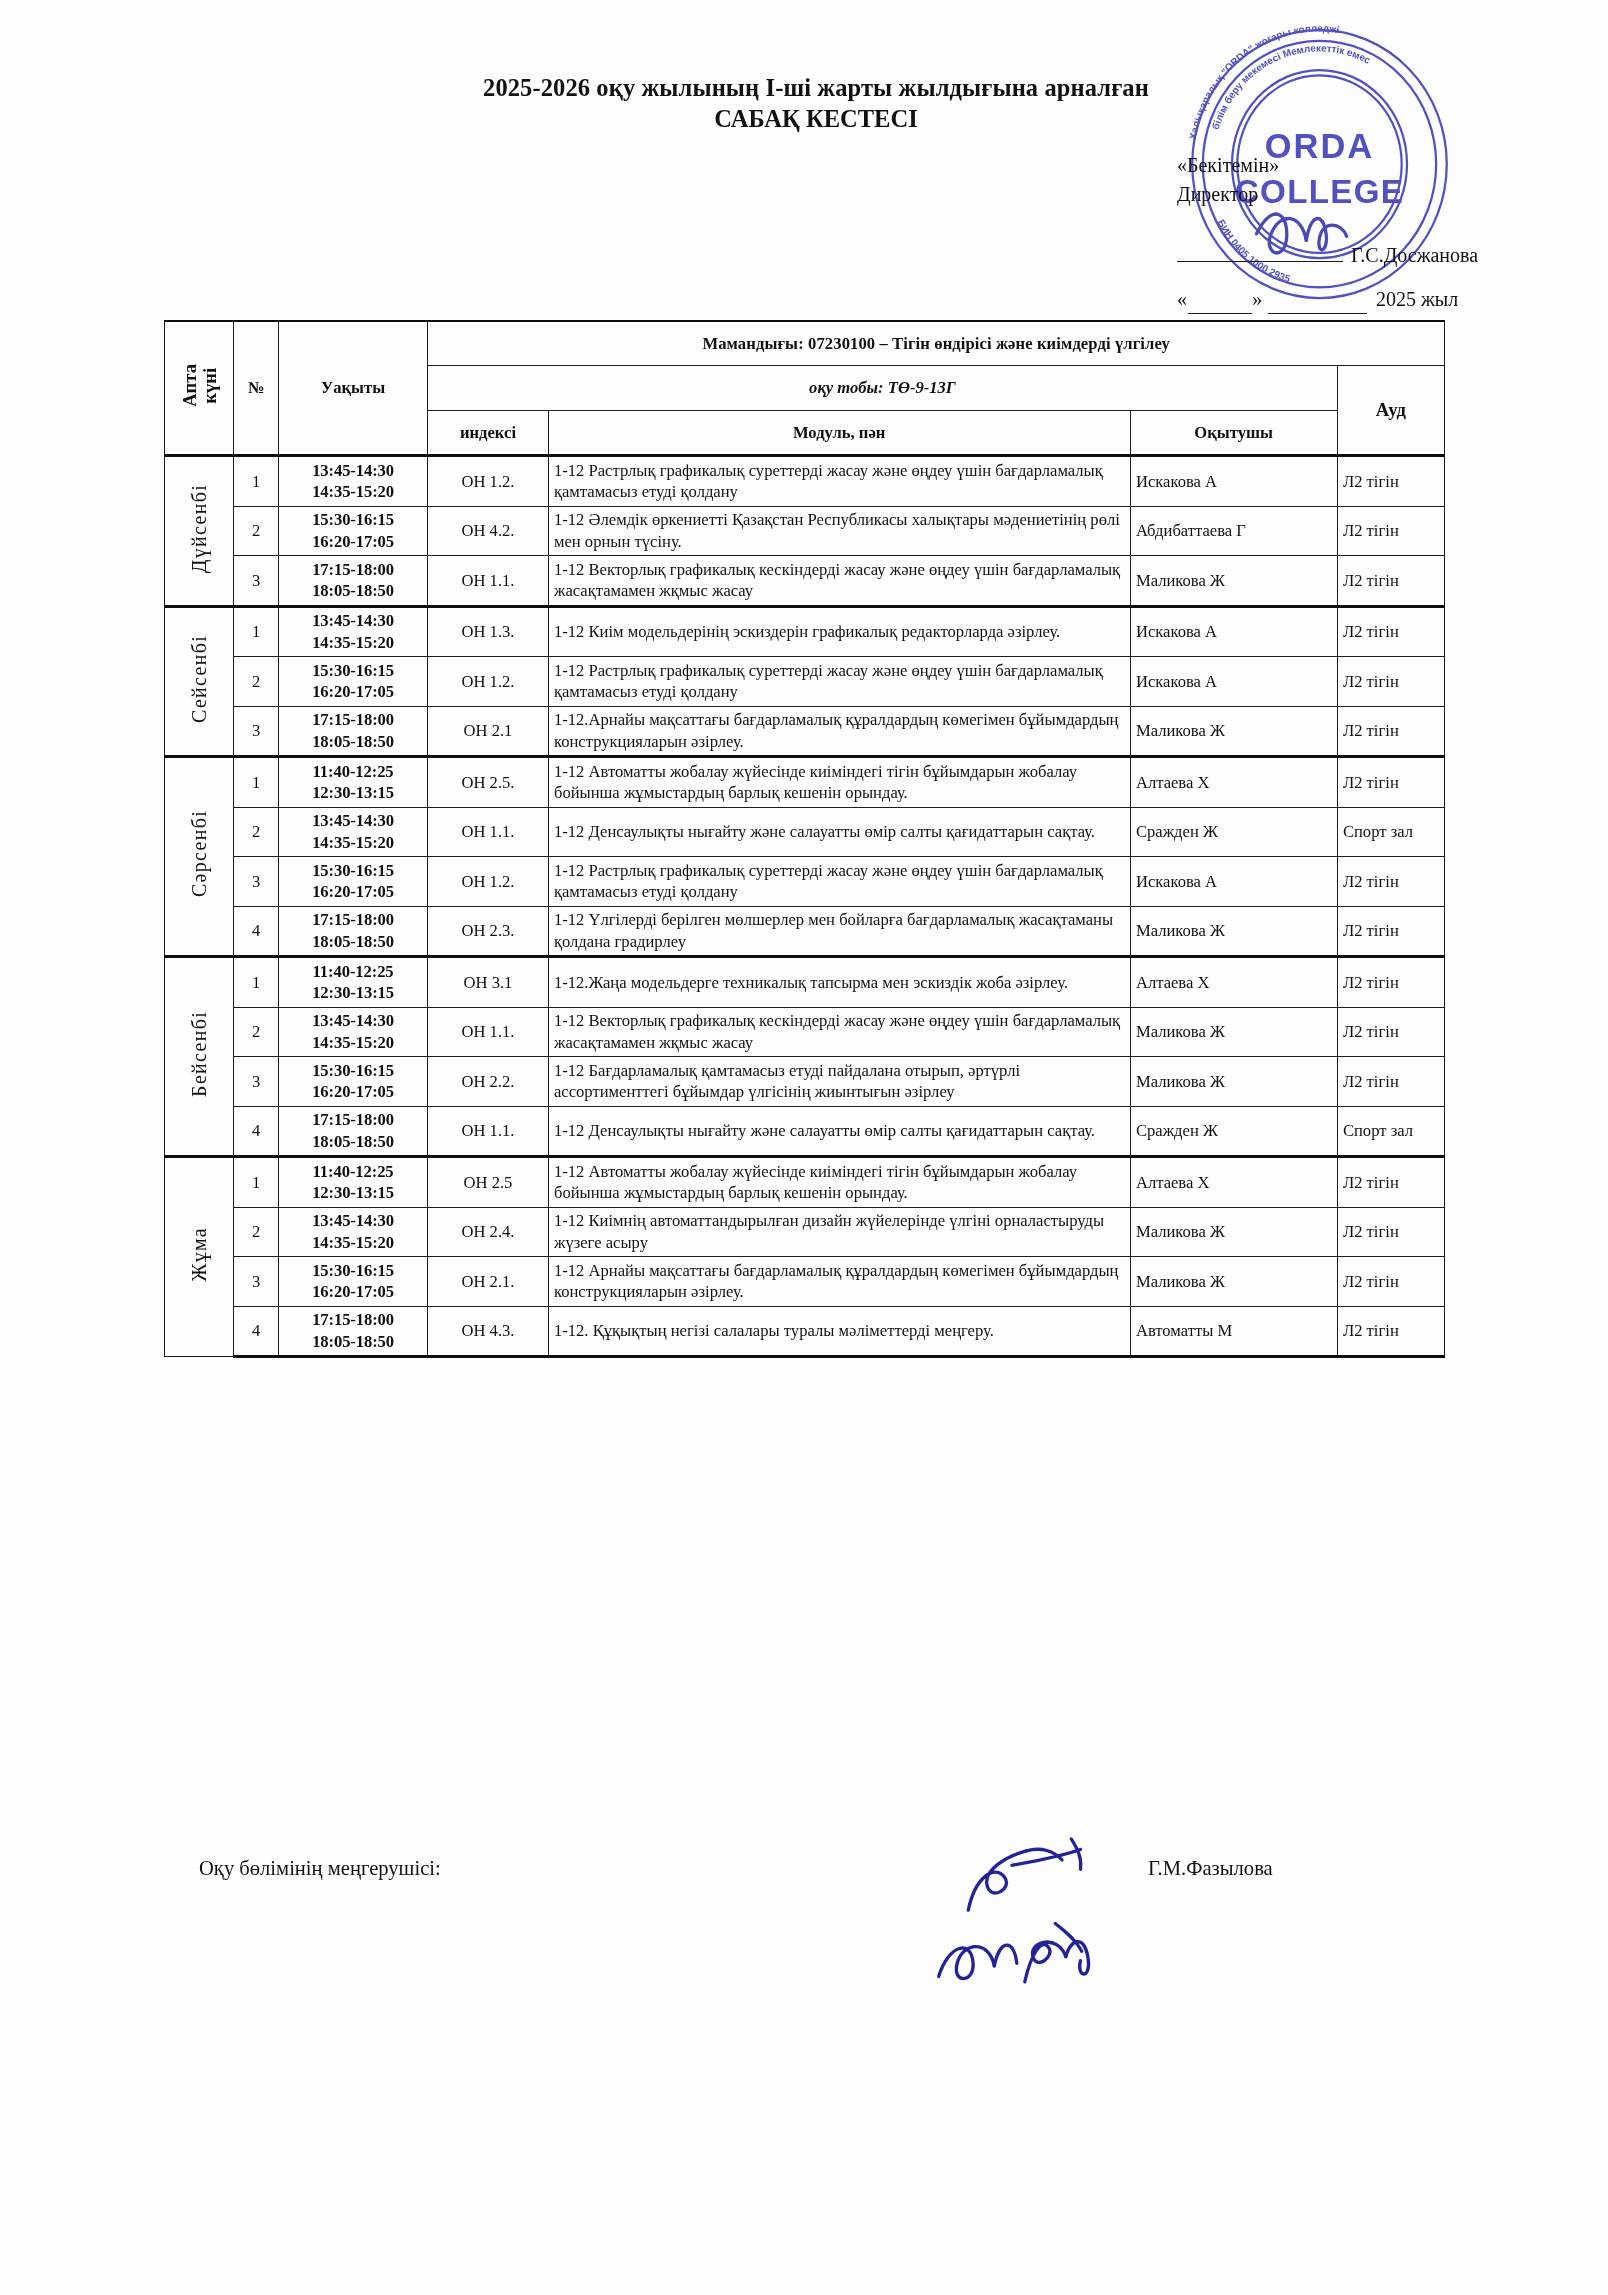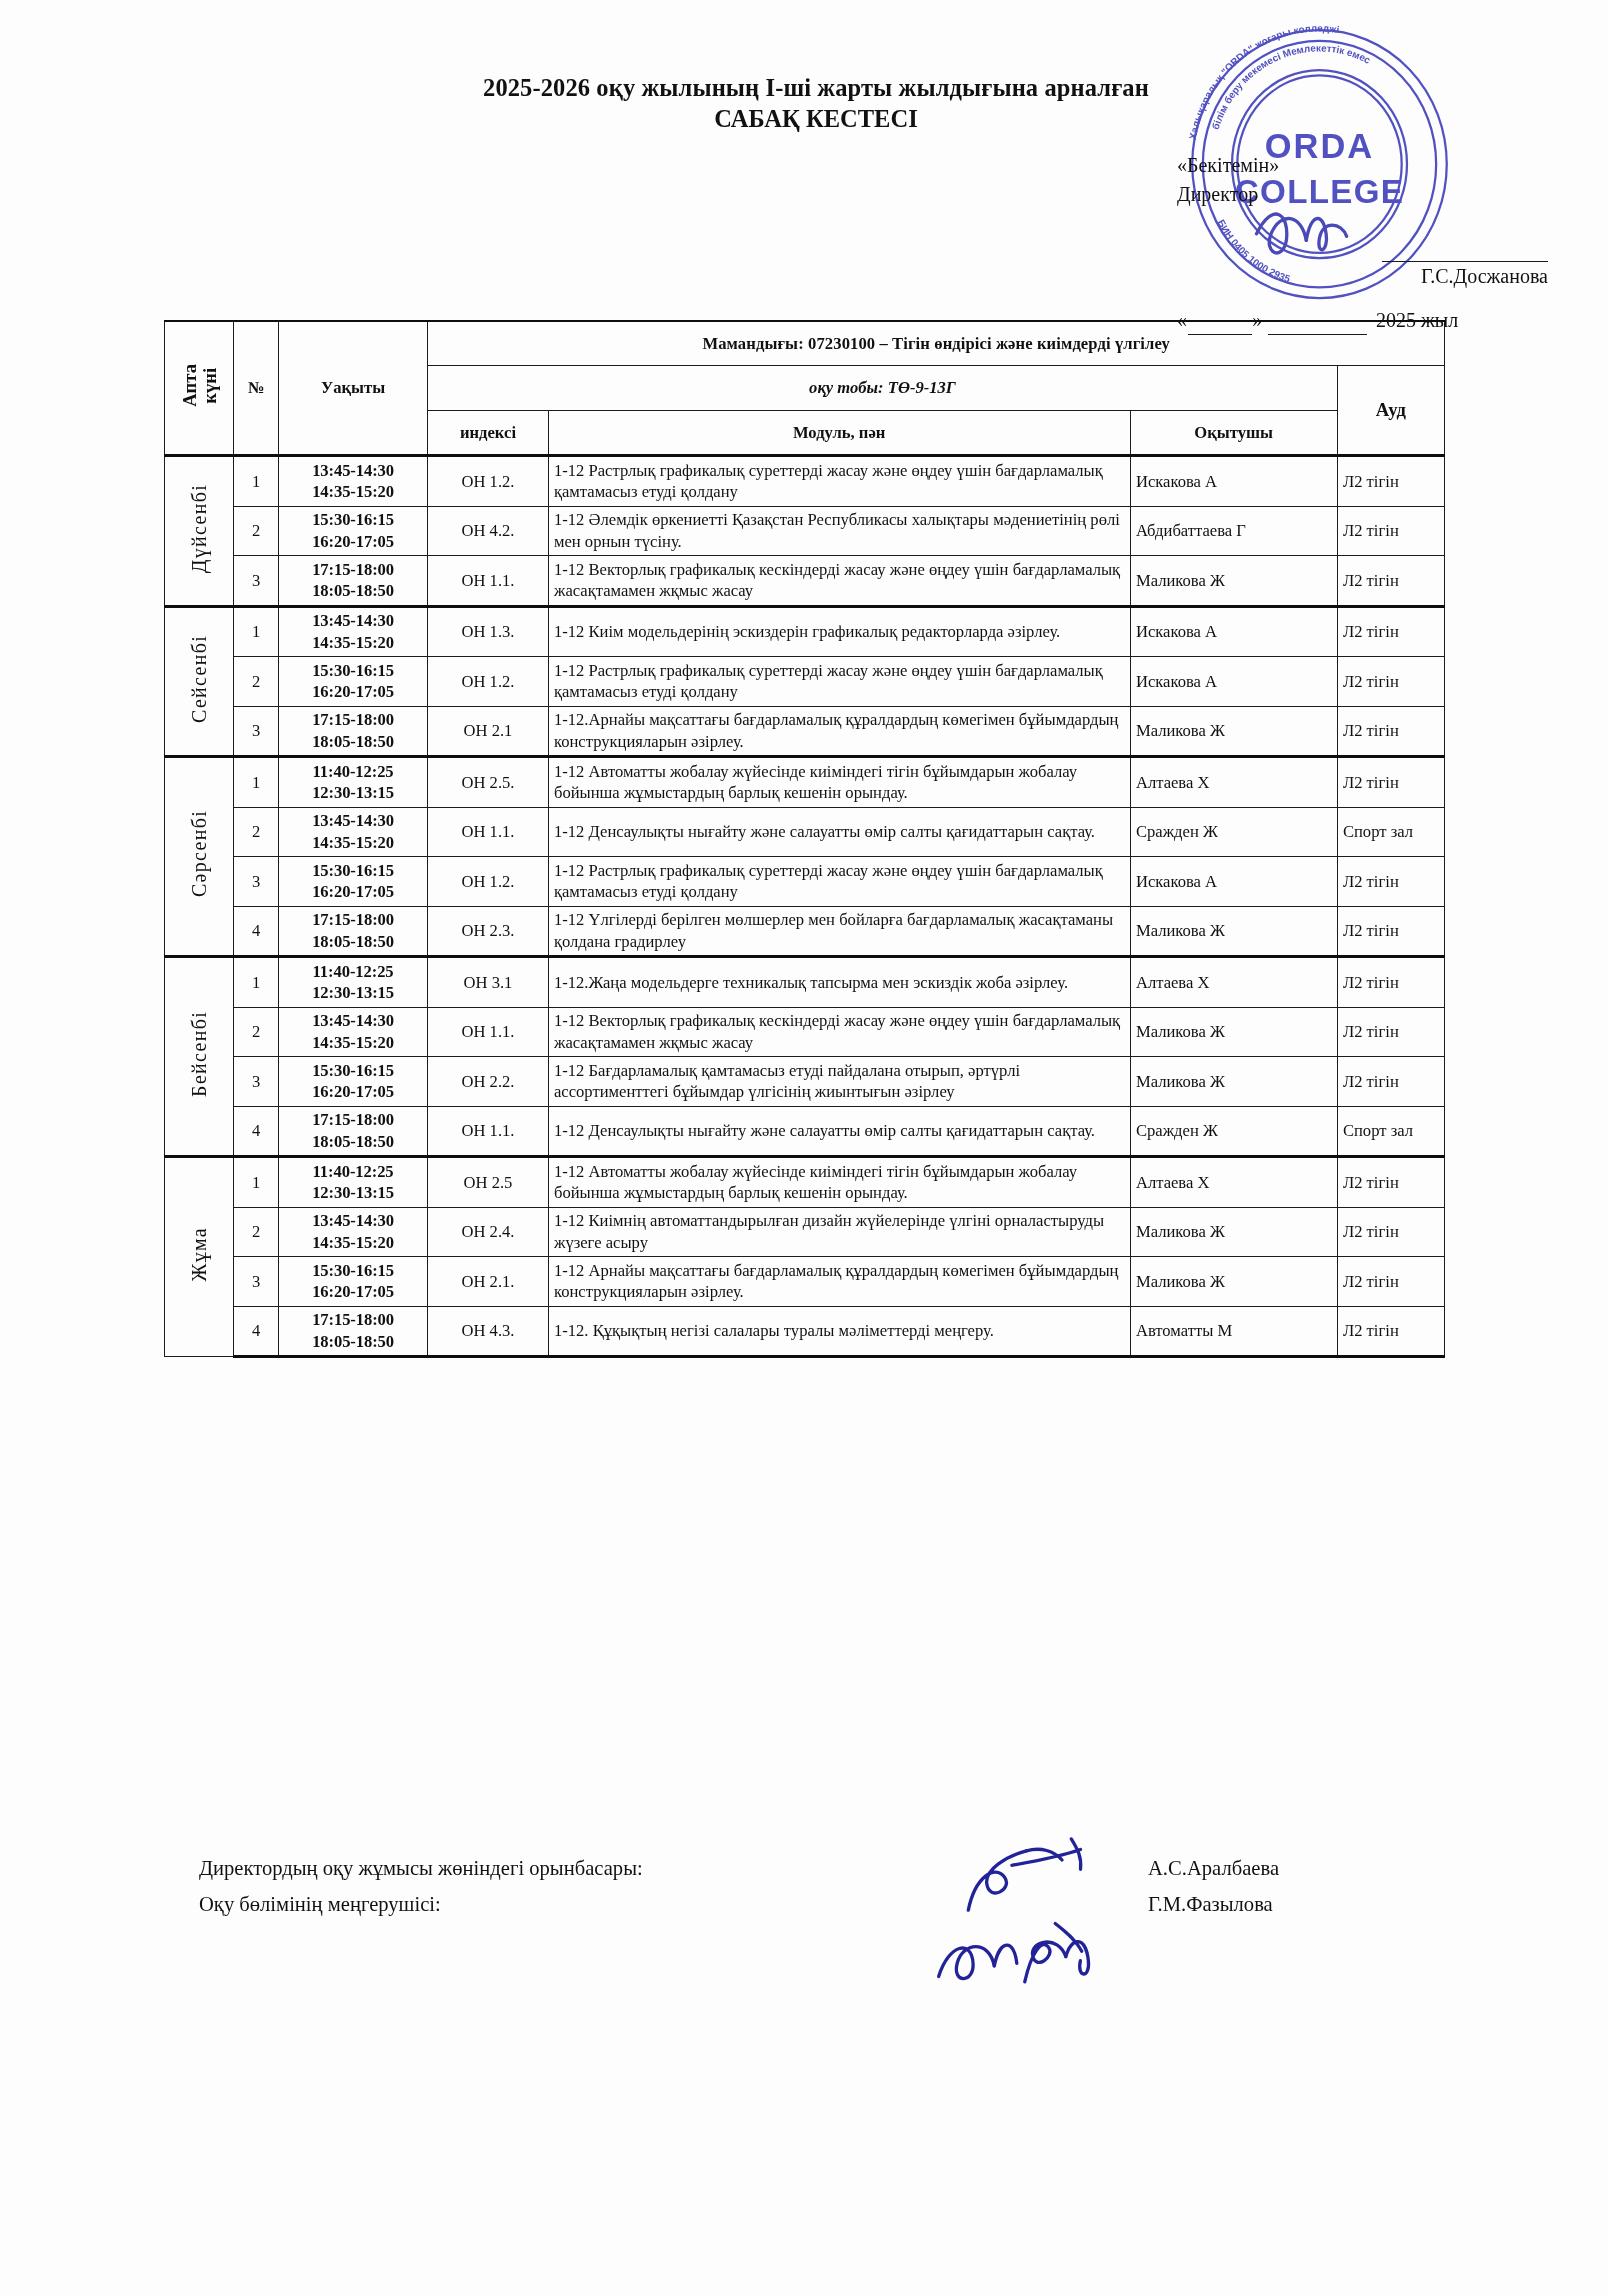--- a/index.html
+++ b/index.html
@@ -48,22 +48,20 @@
     width: 371px;
     font-size: 20px;
     line-height: 1.45;
     z-index: 4;
   }
   .approval .app-word { display: block; }
   .approval .app-dir { display: block; }
   .approval .sign-row {
     margin-top: 32px;
     display: flex;
-    align-items: flex-end;
-    flex-direction: column;
   }
   .approval .sig-line {
     display: inline-block;
     width: 166px;
     border-bottom: 1.3px solid #1a1a1a;
     height: 20px;
   }
   .approval .sig-name { margin-left: 8px; white-space: nowrap; }
   .approval .date-row {
     margin-top: 14.6px;
@@ -476,24 +474,20 @@
             <td class="tea">Автоматты М</td>
             <td class="room">Л2 тігін</td>
           </tr>
         </tbody>
     </table>
   </div>
 
   <div class="footer">
 
     <div class="frow">
-      <span class="flabel">Директордың оқу жұмысы  жөніндегі орынбасары:</span>
-      <span class="fname">А.С.Аралбаева</span>
-    </div>
-    <div class="frow">
       <span class="flabel">Оқу бөлімінің меңгерушісі:</span>
       <span class="fname">Г.М.Фазылова</span>
     </div>
 
     <svg class="fsig fsig1" width="199" height="99" viewBox="0 0 300 150">
       <g fill="none" stroke="#232399" stroke-width="5" stroke-linecap="round">
         <path d="M 30,120 C 40,70 70,50 85,70 C 98,88 62,108 58,80 C 55,58 88,38 118,30"></path>
         <path d="M 118,30 C 140,24 160,30 172,44"></path>
         <path d="M 96,52 C 130,46 165,40 200,28"></path>
         <path d="M 186,12 C 196,28 202,40 200,58"></path>

